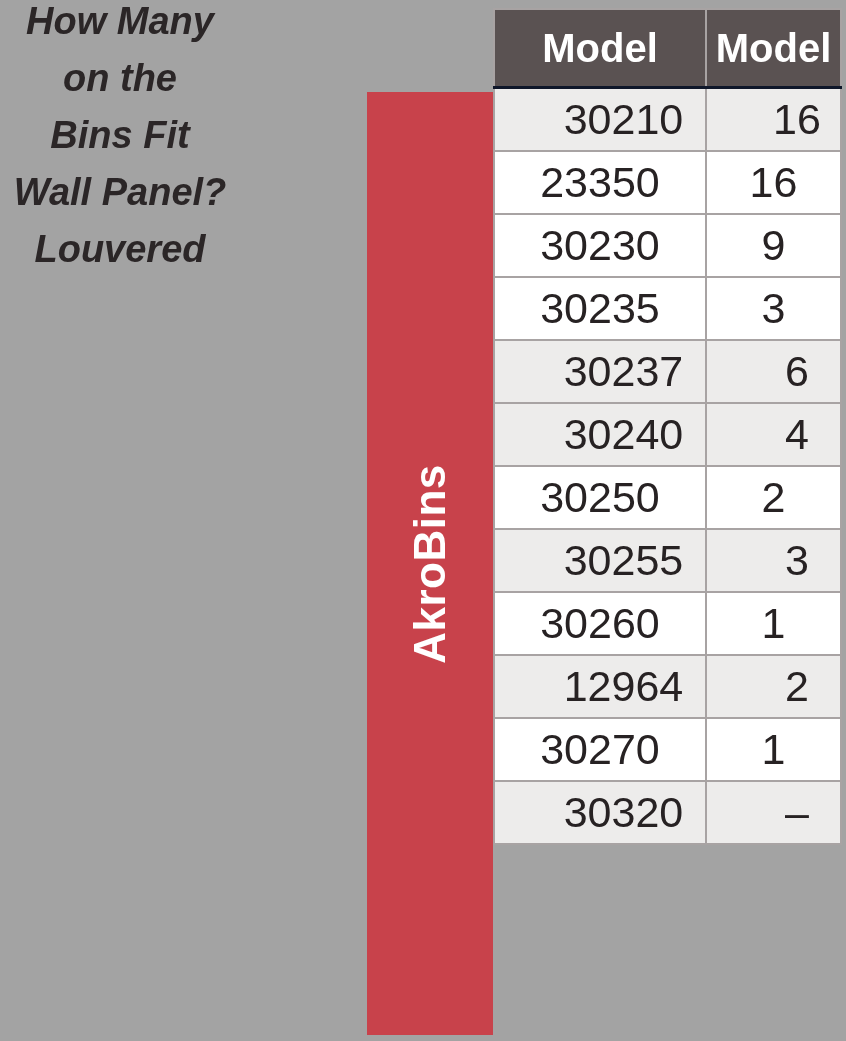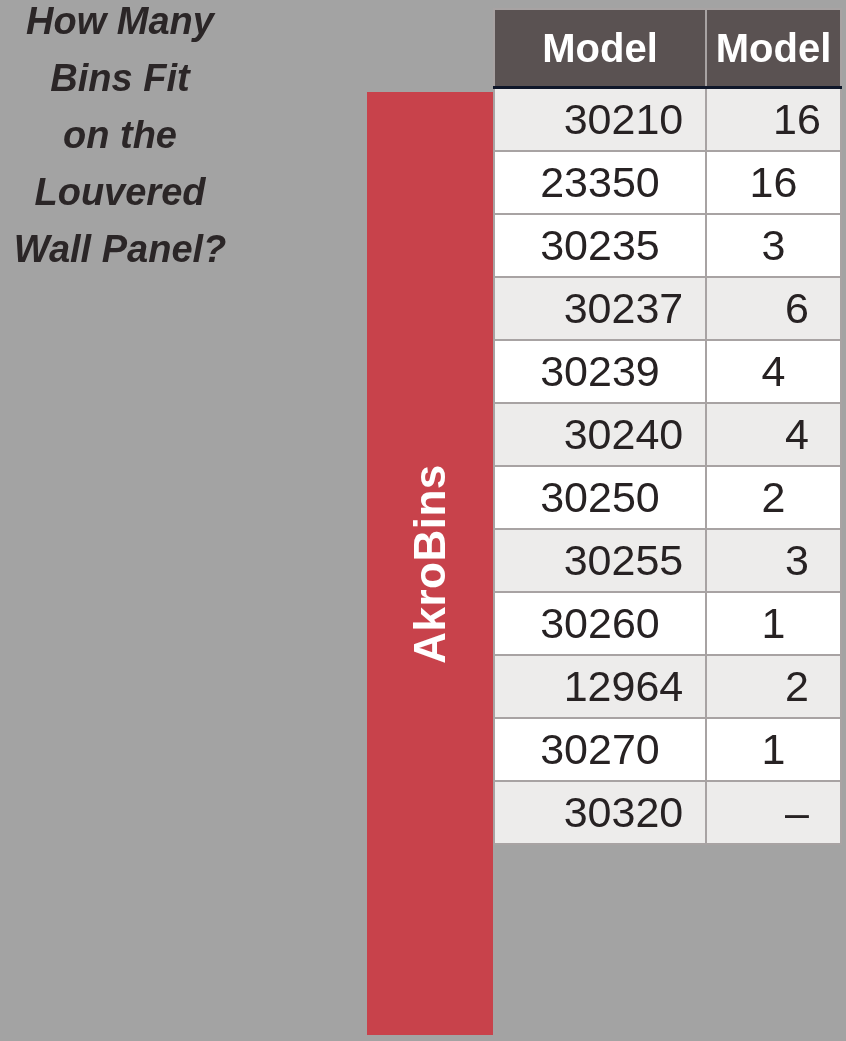--- a/index.html
+++ b/index.html
@@ -85,24 +85,24 @@
     padding-left: 47px;
   }
 </style>
 </head>
 <body>
 
 <div class="canvas">
 
   <div class="title">
     <div>How Many</div>
+    <div>on the</div>
     <div>Bins Fit</div>
-    <div>on the</div>
+    <div>Wall Panel?</div>
     <div>Louvered</div>
-    <div>Wall Panel?</div>
   </div>
 
   <div class="banner">
     <span class="banner-text">AkroBins</span>
   </div>
 
   <table class="bins-table">
     <colgroup>
       <col class="model-col">
       <col class="bins-col">
@@ -116,30 +116,30 @@
     <tbody>
       <tr class="alt">
         <td>30210</td>
         <td>16</td>
       </tr>
       <tr>
         <td>23350</td>
         <td>16</td>
       </tr>
       <tr>
+        <td>30230</td>
+        <td>9</td>
+      </tr>
+      <tr>
         <td>30235</td>
         <td>3</td>
       </tr>
       <tr class="alt">
         <td>30237</td>
         <td>6</td>
-      </tr>
-      <tr>
-        <td>30239</td>
-        <td>4</td>
       </tr>
       <tr class="alt">
         <td>30240</td>
         <td>4</td>
       </tr>
       <tr>
         <td>30250</td>
         <td>2</td>
       </tr>
       <tr class="alt">

